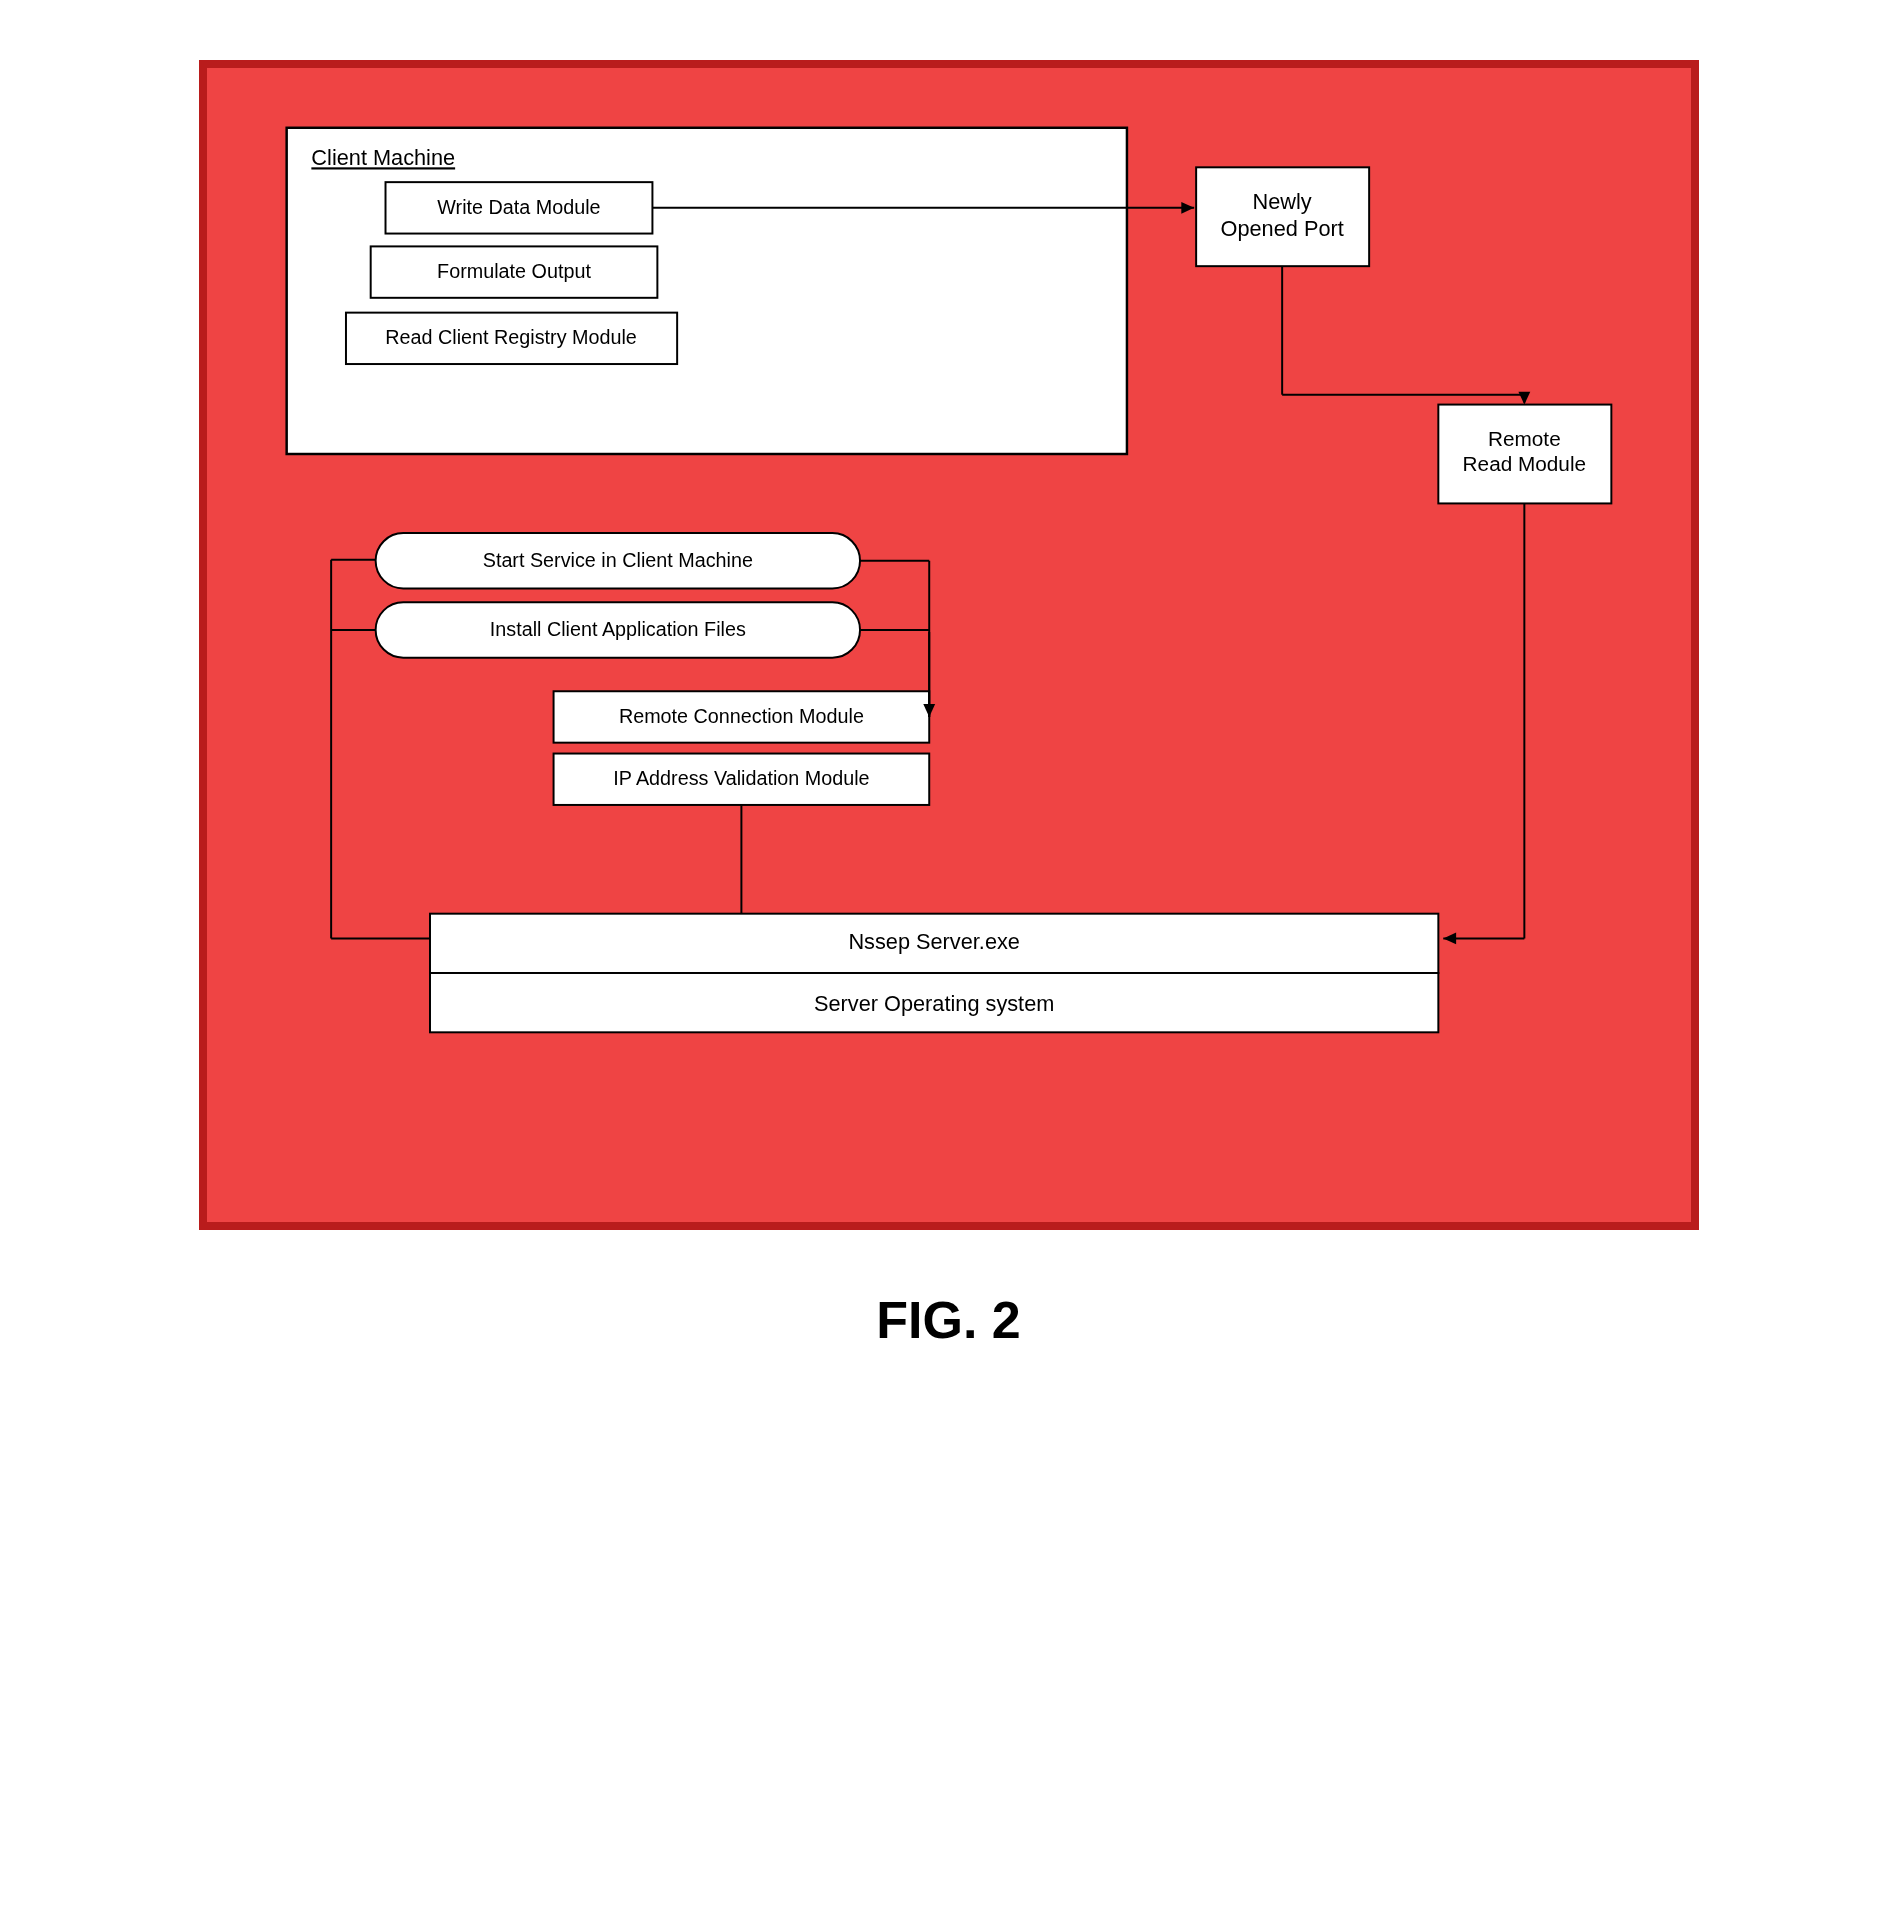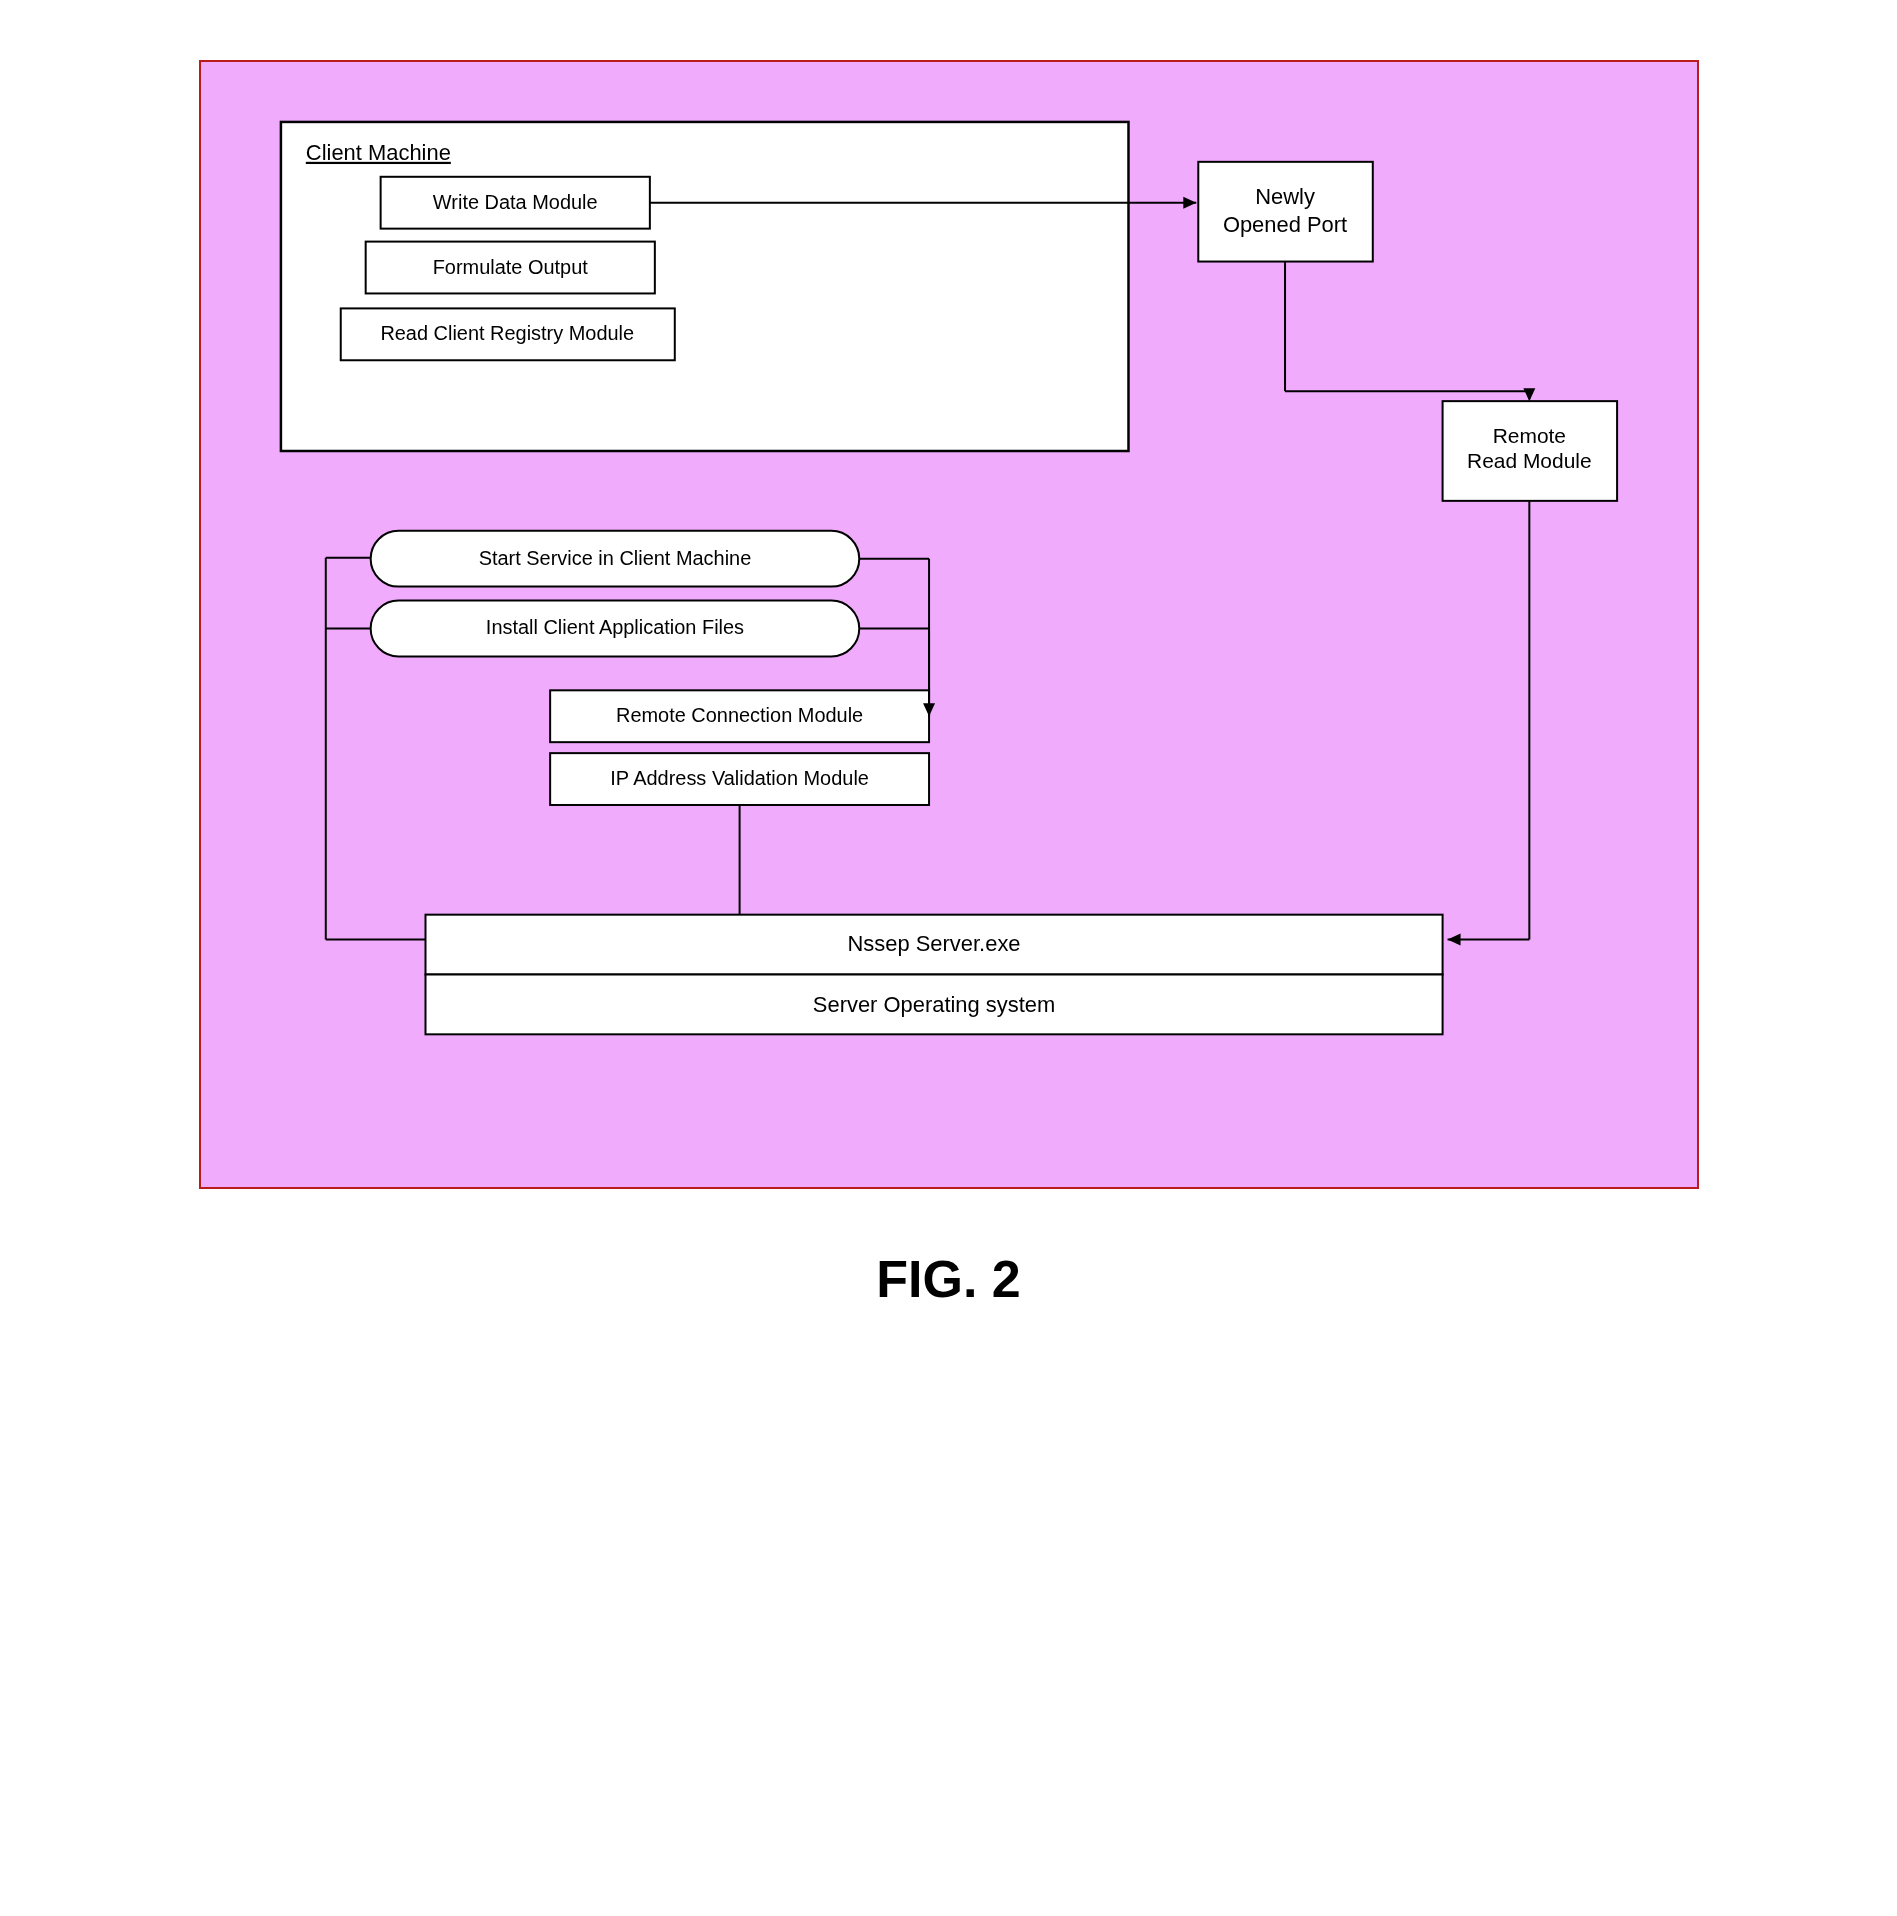--- a/index.html
+++ b/index.html
@@ -11,24 +11,24 @@
       height: 1916px;
       display: flex;
       flex-direction: column;
       align-items: center;
       justify-content: flex-start;
       padding: 60px 80px 40px 80px;
     }
 
     .main-container {
       width: 1500px;
-      border: 2px solid #b91c1c;
-      padding: 40px 50px 34px 50px;
+      border: 8px solid #b91c1c;
+      padding: 40px 50px 72px 50px;
       position: relative;
-      background: #f0abfc;
+      background: #ef4444;
     }
 
     
     .fig-label {
       font-size: 52px;
       font-weight: bold;
       margin-top: 60px;
       text-align: left;
     }
 

